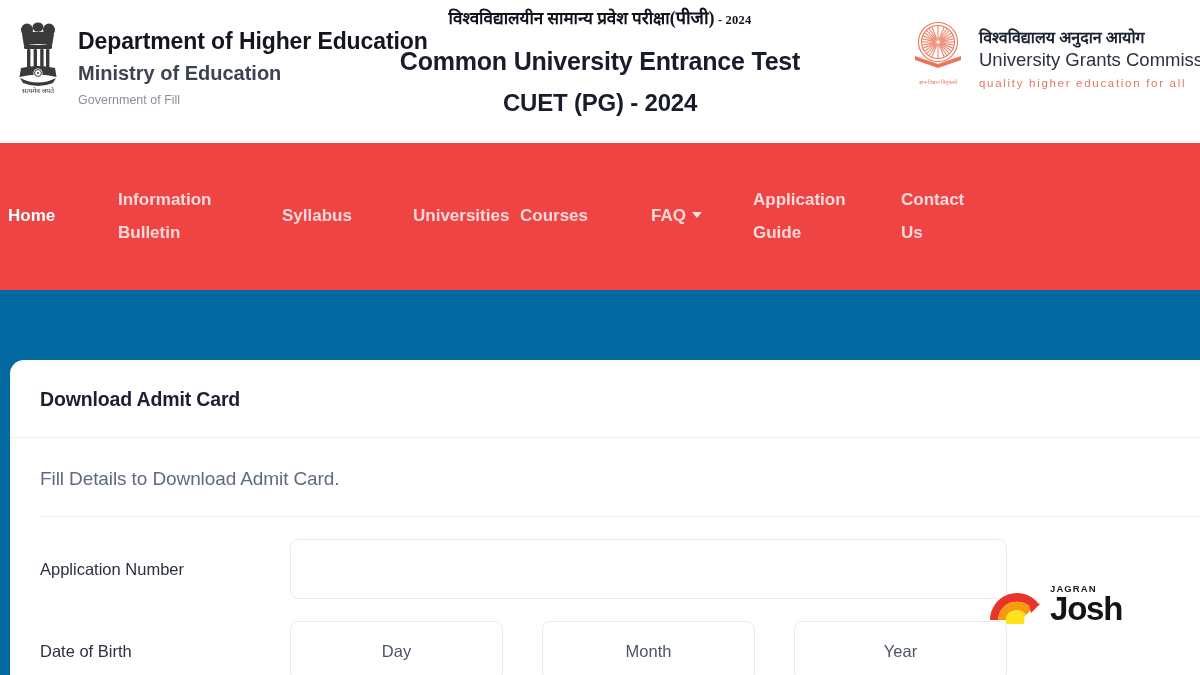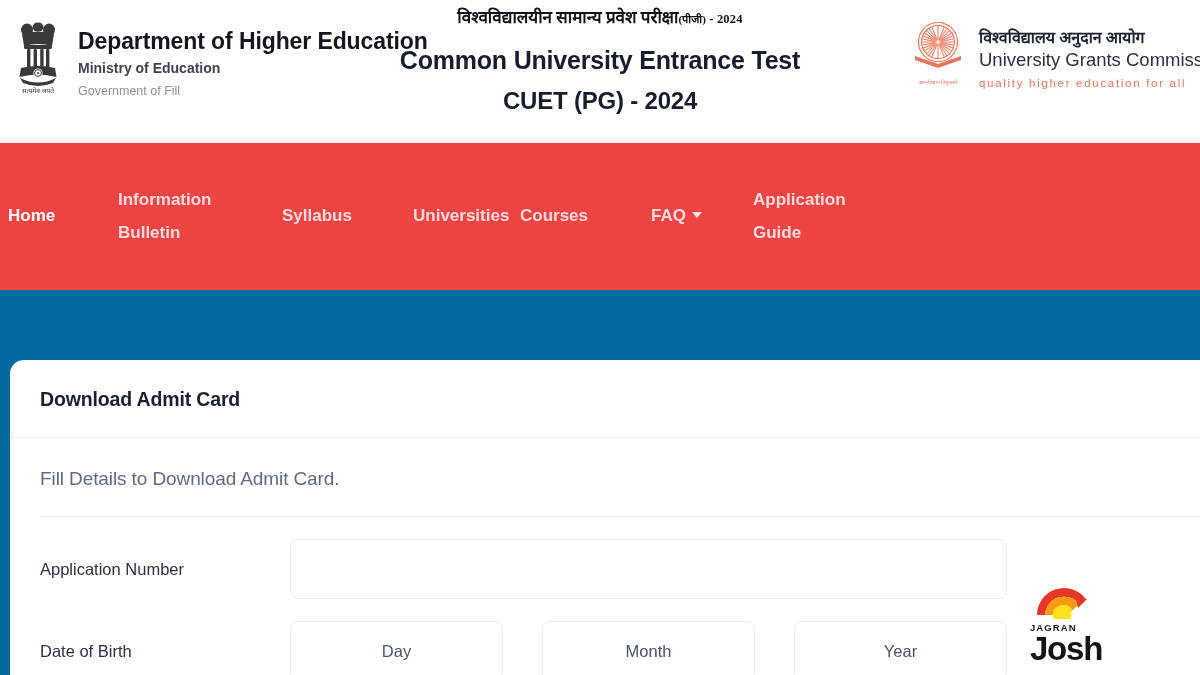--- a/index.html
+++ b/index.html
@@ -50,21 +50,21 @@
   }
   .ministry-l1 {
     font-size: 23px;
     font-weight: 700;
     letter-spacing: -0.1px;
     color: #14161d;
     line-height: 1.32;
     white-space: nowrap;
   }
   .ministry-l2 {
-    font-size: 14px;
+    font-size: 20px;
     font-weight: 600;
     color: #3d4350;
     line-height: 1.55;
     margin-top: 2px;
     white-space: nowrap;
   }
   .ministry-l3 {
     font-size: 12.5px;
     font-weight: 500;
     color: #8b909c;
@@ -82,21 +82,21 @@
     pointer-events: none;
   }
   .exam-hindi {
     font-size: 17px;
     font-weight: 600;
     color: #10131c;
     line-height: 1.4;
     font-family: "Liberation Serif", "DejaVu Sans", serif;
   }
   .exam-hindi .suffix {
-    font-size: 11px;
+    font-size: 18px;
     font-weight: 600;
   }
   .exam-hindi .yr {
     font-size: 12.5px;
     font-weight: 700;
     letter-spacing: 0.2px;
   }
   .exam-en1 {
     font-size: 25px;
     font-weight: 700;
@@ -287,21 +287,20 @@
   .watermark {
     position: absolute;
     left: 988px;
     top: 575px;
     width: 152px;
     height: 58px;
     display: flex;
     align-items: center;
     pointer-events: none;
     z-index: 50;
-    flex-direction: column;
   }
   .wm-josh-text {
     margin-left: 4px;
     line-height: 1;
   }
   .wm-jagran {
     font-size: 9.5px;
     font-weight: 700;
     letter-spacing: 1.1px;
     color: #1a1a1a;
@@ -401,20 +400,22 @@
 <nav class="navbar">
   <span class="nav-item active nav-home">Home</span>
   <span class="nav-item nav-bulletin">Information
 Bulletin</span>
   <span class="nav-item nav-syllabus">Syllabus</span>
   <span class="nav-item nav-universities">Universities</span>
   <span class="nav-item nav-courses">Courses</span>
   <span class="nav-item nav-faq"><span>FAQ</span><i class="nav-caret"></i></span>
   <span class="nav-item nav-appguide">Application
 Guide</span>
+  <span class="nav-item nav-contact">Contact
+Us</span>
 </nav>
 
 <main class="page-body">
   <section class="card">
 
     <div class="card-header">
       <h1 class="card-title">Download Admit Card</h1>
     </div>
 
     <div class="card-body">

